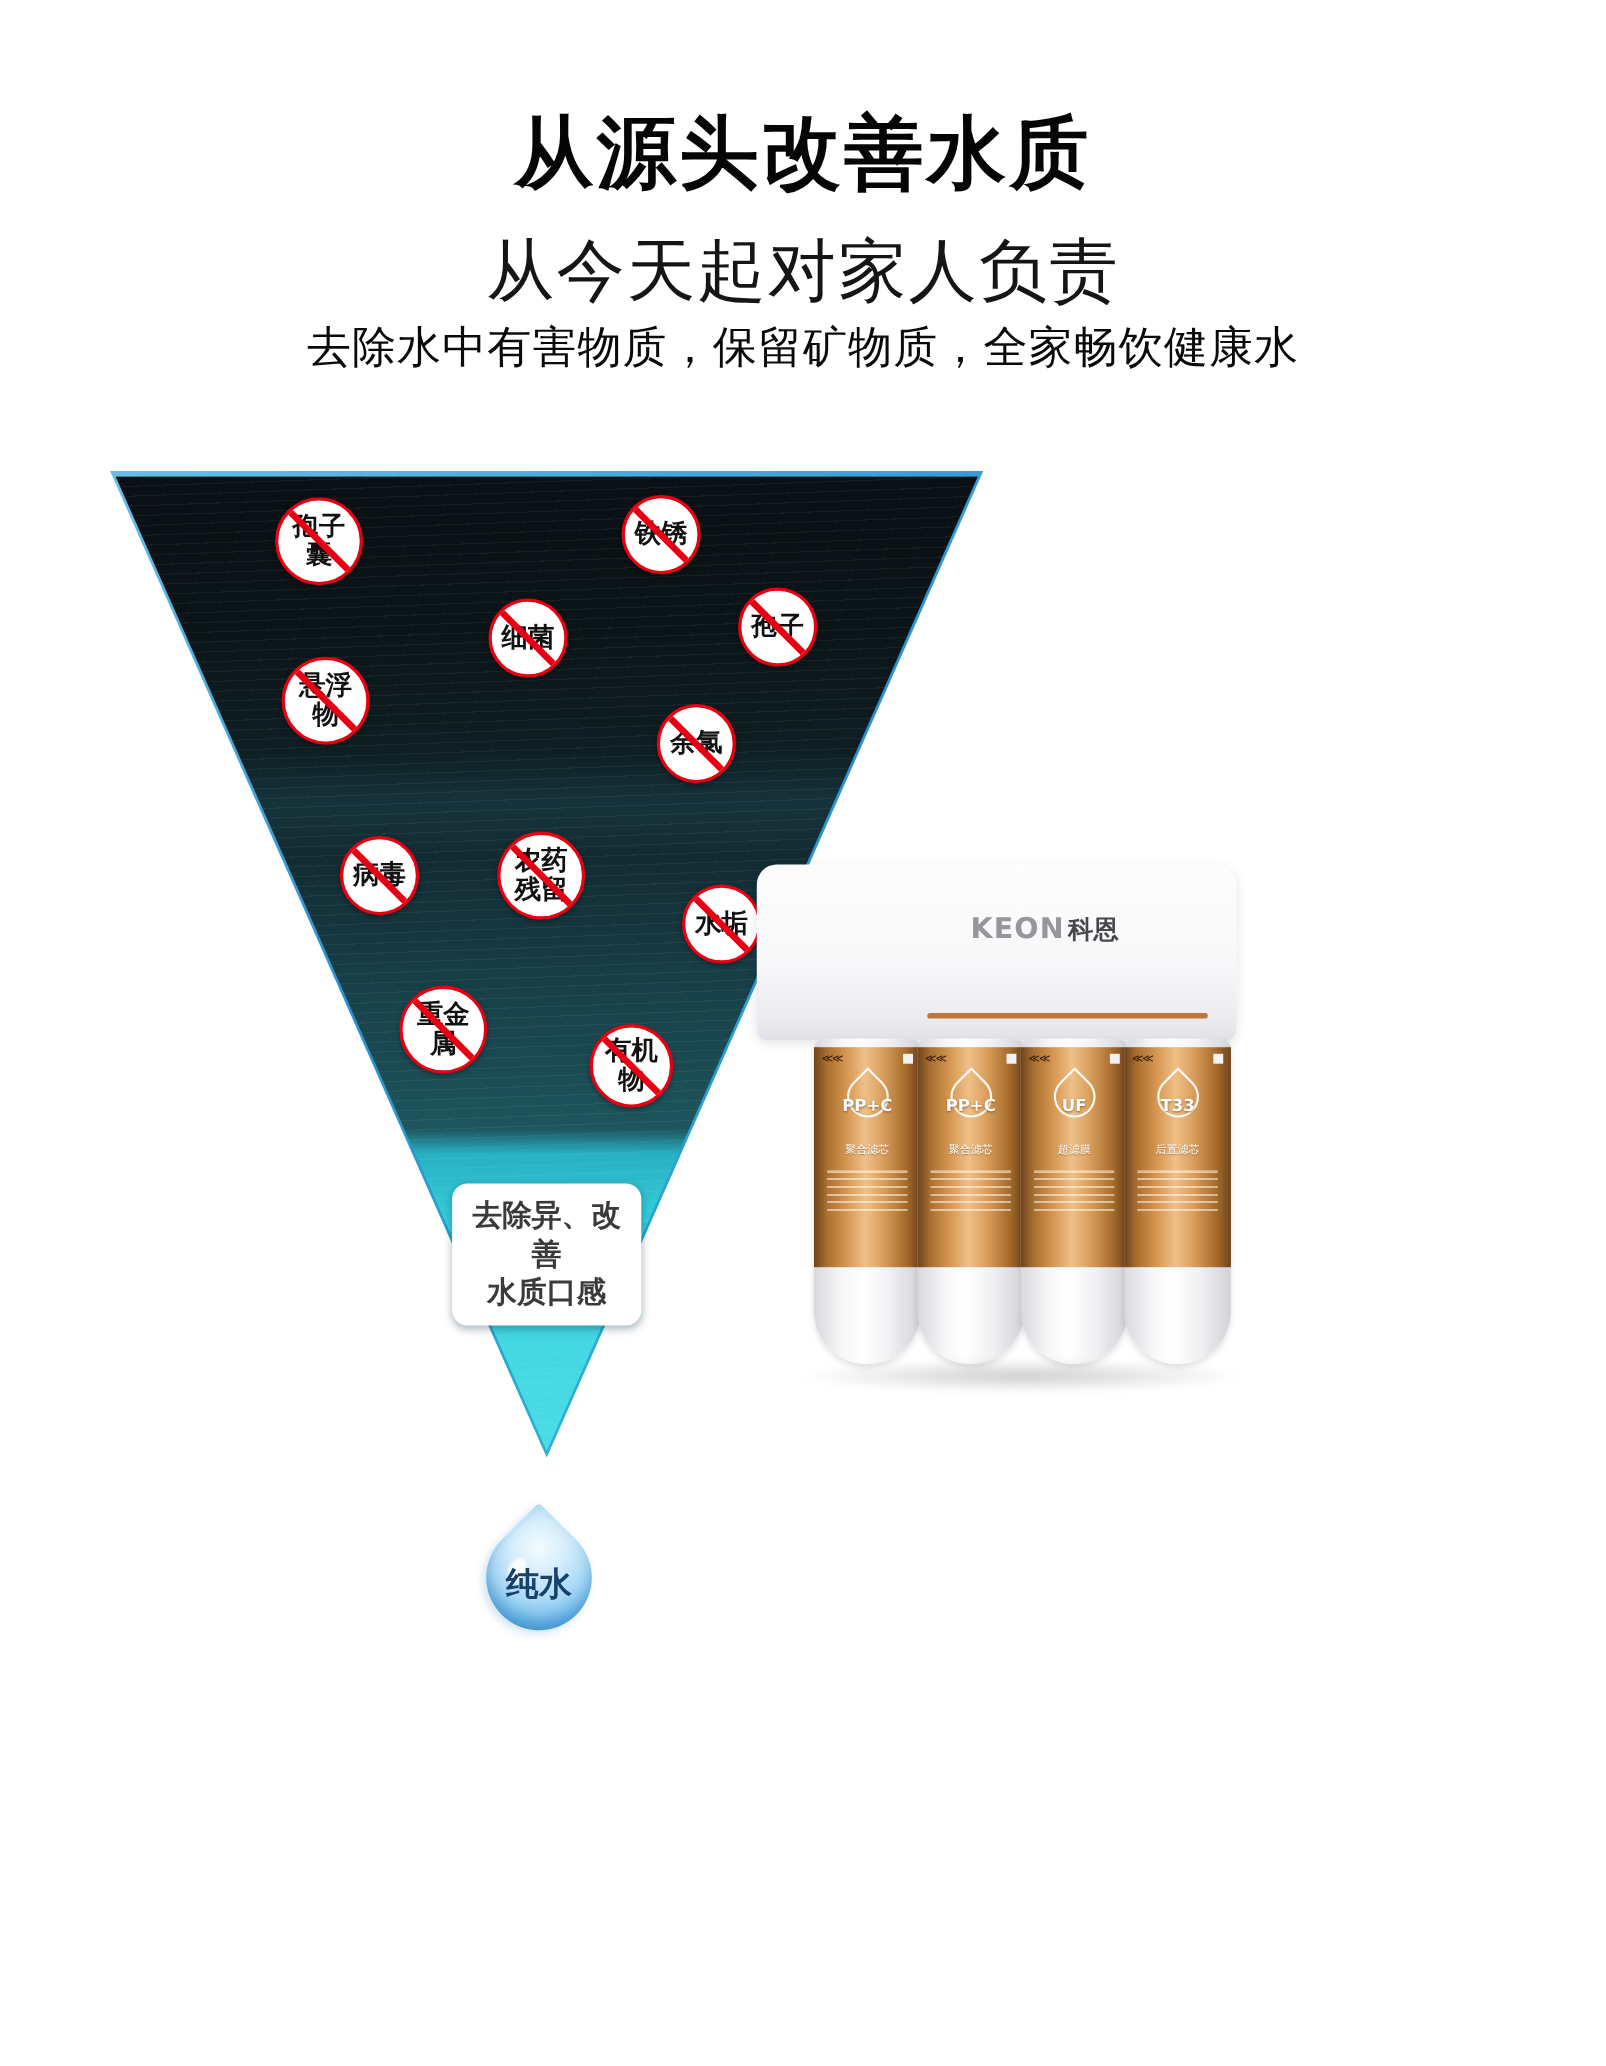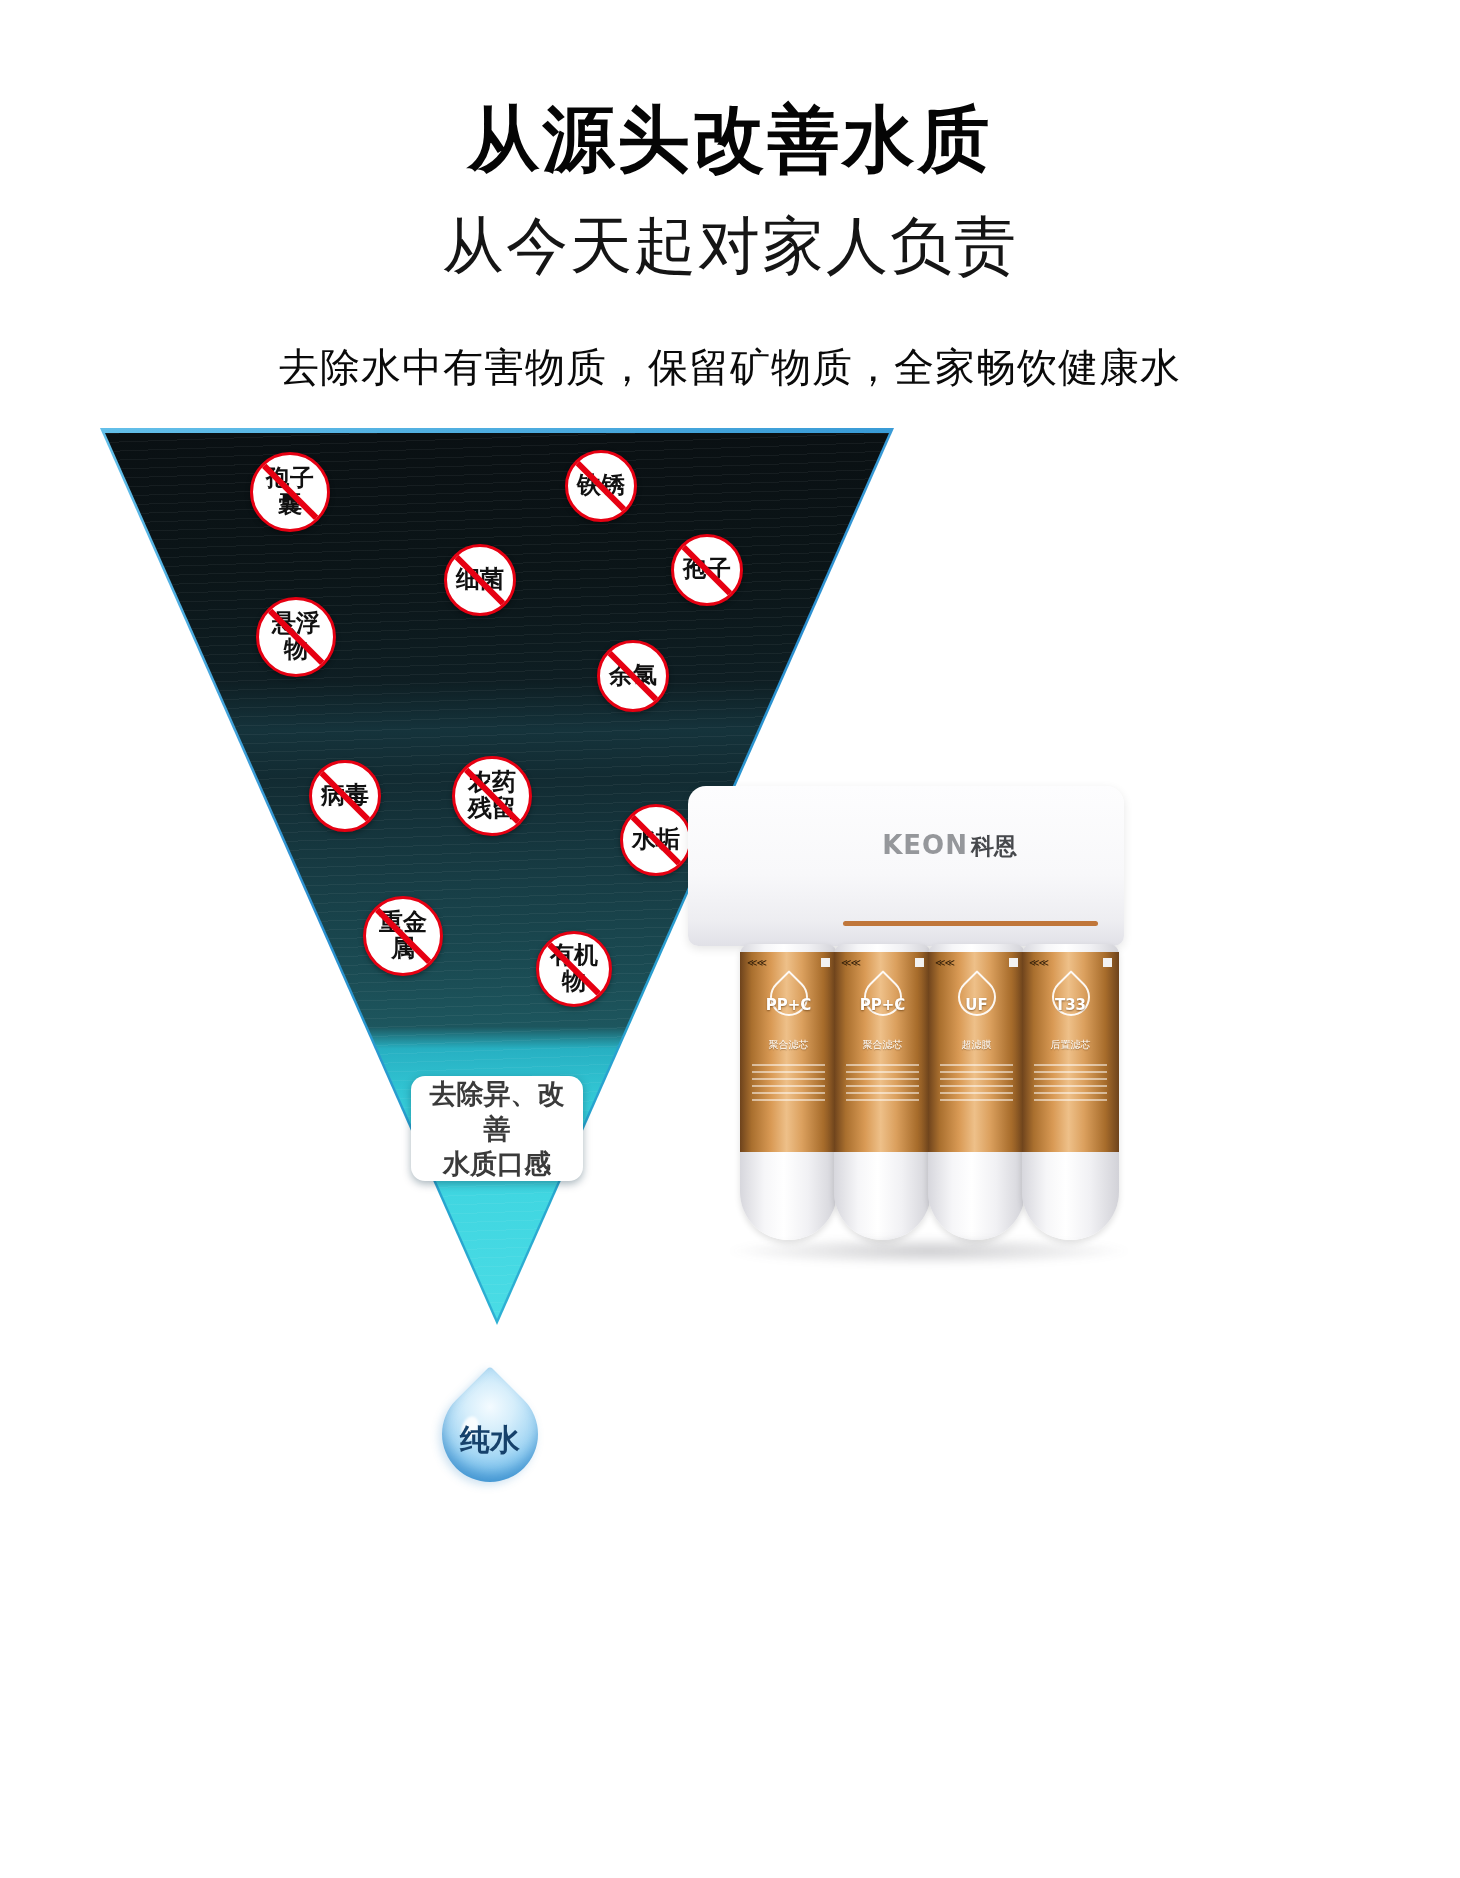--- a/index.html
+++ b/index.html
@@ -10,21 +10,21 @@
     height: 1878px;
     background: #ffffff;
     overflow: hidden;
     font-family: "DejaVu Sans", "Liberation Sans", sans-serif;
   }
 
   
   .header { position: absolute; top: 92px; left: 0; width: 100%; text-align: center; z-index: 2; }
   .title { font-size: 72px; font-weight: 800; letter-spacing: 3px; color: #050505; }
   .subtitle { font-size: 62px; font-weight: 500; letter-spacing: 2px; color: #151515; margin-top: 16px; }
-  .description { font-size: 40px; font-weight: 400; letter-spacing: 1px; color: #0a0a0a; margin-top: 52px; }
+  .description { font-size: 40px; font-weight: 400; letter-spacing: 1px; color: #0a0a0a; }
 
   
   .funnel { position: absolute; left: 100px; top: 428px; width: 794px; height: 897px; z-index: 1; }
   .funnel-border, .funnel-body, .funnel-texture {
     position: absolute;
     clip-path: polygon(0 0, 100% 0, 50% 100%);
   }
   .funnel-border { inset: 0; background: linear-gradient(150deg, #63bfe9 0%, #2b8fd0 45%, #27a7cf 75%, #3fc6dd 100%); }
   .funnel-body {
     left: 5px; top: 5px; width: calc(100% - 10px); height: calc(100% - 11px);
@@ -54,21 +54,21 @@
   }
   .ban-slash {
     position: absolute; left: -10%; right: -10%; top: 50%;
     margin-top: -3px; height: 6px; background: #e60012;
     transform: rotate(45deg);
   }
 
   .taste-label {
     position: absolute; left: 50%; transform: translateX(-50%); top: 648px;
     width: 172px; background: #ffffff; border-radius: 14px;
-    padding: 0 8px; font-size: 27px; font-weight: 700; color: #3a3a3a;
+    padding: 12px 8px; font-size: 27px; font-weight: 700; color: #3a3a3a;
     text-align: center; line-height: 1.3; white-space: pre-line;
     box-shadow: 0 3px 8px rgba(0,40,60,0.35);
   }
 
   
   .drop { position: absolute; left: 442px; top: 1386px; width: 96px; height: 96px; z-index: 2; }
   .drop-shape {
     width: 100%; height: 100%;
     border-radius: 4% 50% 50% 50%;
     transform: rotate(45deg);

